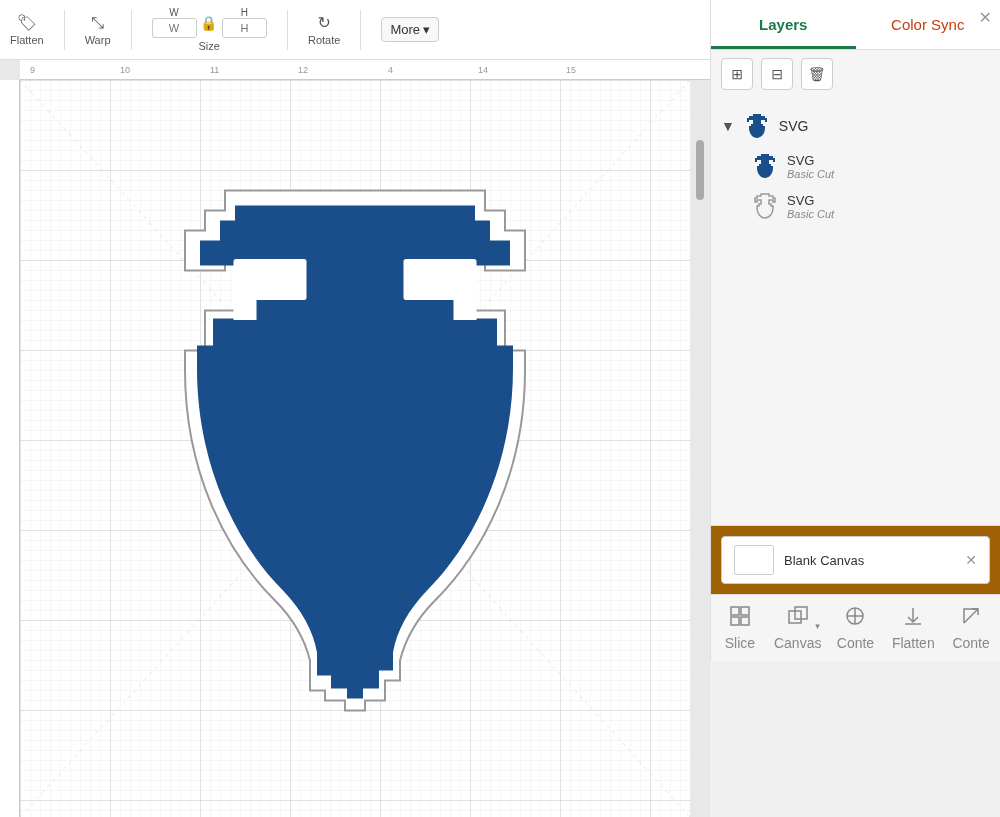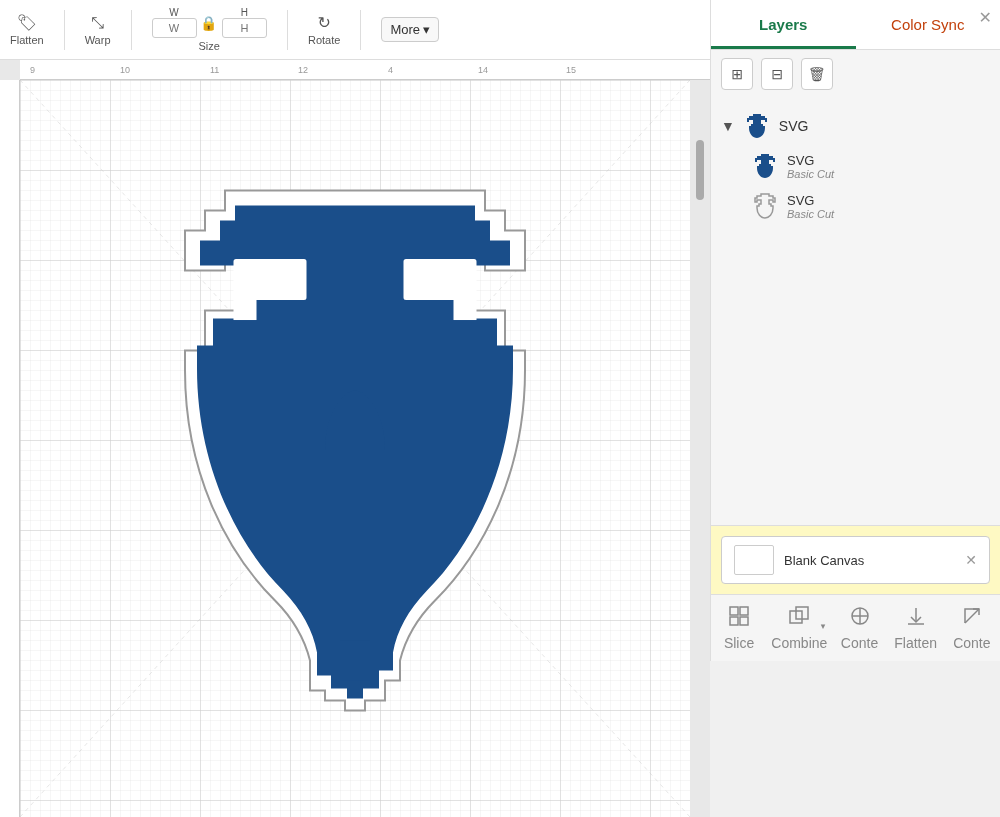--- a/index.html
+++ b/index.html
@@ -108,21 +108,21 @@
     }
     .layer-thumb {
       width: 28px; height: 28px; display: flex; align-items: center; justify-content: center; font-size: 18px;
     }
     .layer-info { display: flex; flex-direction: column; }
     .layer-name { font-size: 13px; color: #333; font-weight: 500; }
     .layer-sub { font-size: 11px; color: #888; font-style: italic; }
 
     
     #blank-canvas-section {
-      padding: 10px; border-top: 1px solid #ddd; background: #fef9c3;
+      padding: 10px; border-top: 1px solid #ddd; background: #a16207;
     }
     .blank-canvas-card {
       background: #fff; border: 1px solid #ccc; border-radius: 4px;
       display: flex; align-items: center; padding: 8px 12px; gap: 10px; cursor: pointer;
     }
     .blank-canvas-thumb {
       width: 40px; height: 30px; background: #fff; border: 1px solid #ccc; border-radius: 2px;
     }
     .blank-canvas-label { font-size: 13px; color: #333; }
     #close-blank { margin-left: auto; font-size: 14px; color: #999; cursor: pointer; }
@@ -353,21 +353,21 @@
       <span class="bottom-tool-label">Slice</span>
     </div>
 
     <div class="bottom-tool" style="position:relative;">
       <div class="bottom-tool-icon">
         <svg width="22" height="22" viewBox="0 0 22 22">
           <rect x="2" y="6" width="12" height="12" fill="none" stroke="#888" stroke-width="1.5"></rect>
           <rect x="8" y="2" width="12" height="12" fill="none" stroke="#888" stroke-width="1.5"></rect>
         </svg>
       </div>
-      <span class="bottom-tool-label">Combine</span>
+      <span class="bottom-tool-label">Canvas</span>
       <span style="position:absolute;top:16px;right:2px;font-size:9px;color:#888;">▾</span>
     </div>
 
     <div class="bottom-tool">
       <div class="bottom-tool-icon">
         <svg width="22" height="22" viewBox="0 0 22 22">
           <circle cx="11" cy="11" r="8" fill="none" stroke="#888" stroke-width="1.5"></circle>
           <line x1="11" y1="3" x2="11" y2="19" stroke="#888" stroke-width="1.5"></line>
           <line x1="3" y1="11" x2="19" y2="11" stroke="#888" stroke-width="1.5"></line>
         </svg>

